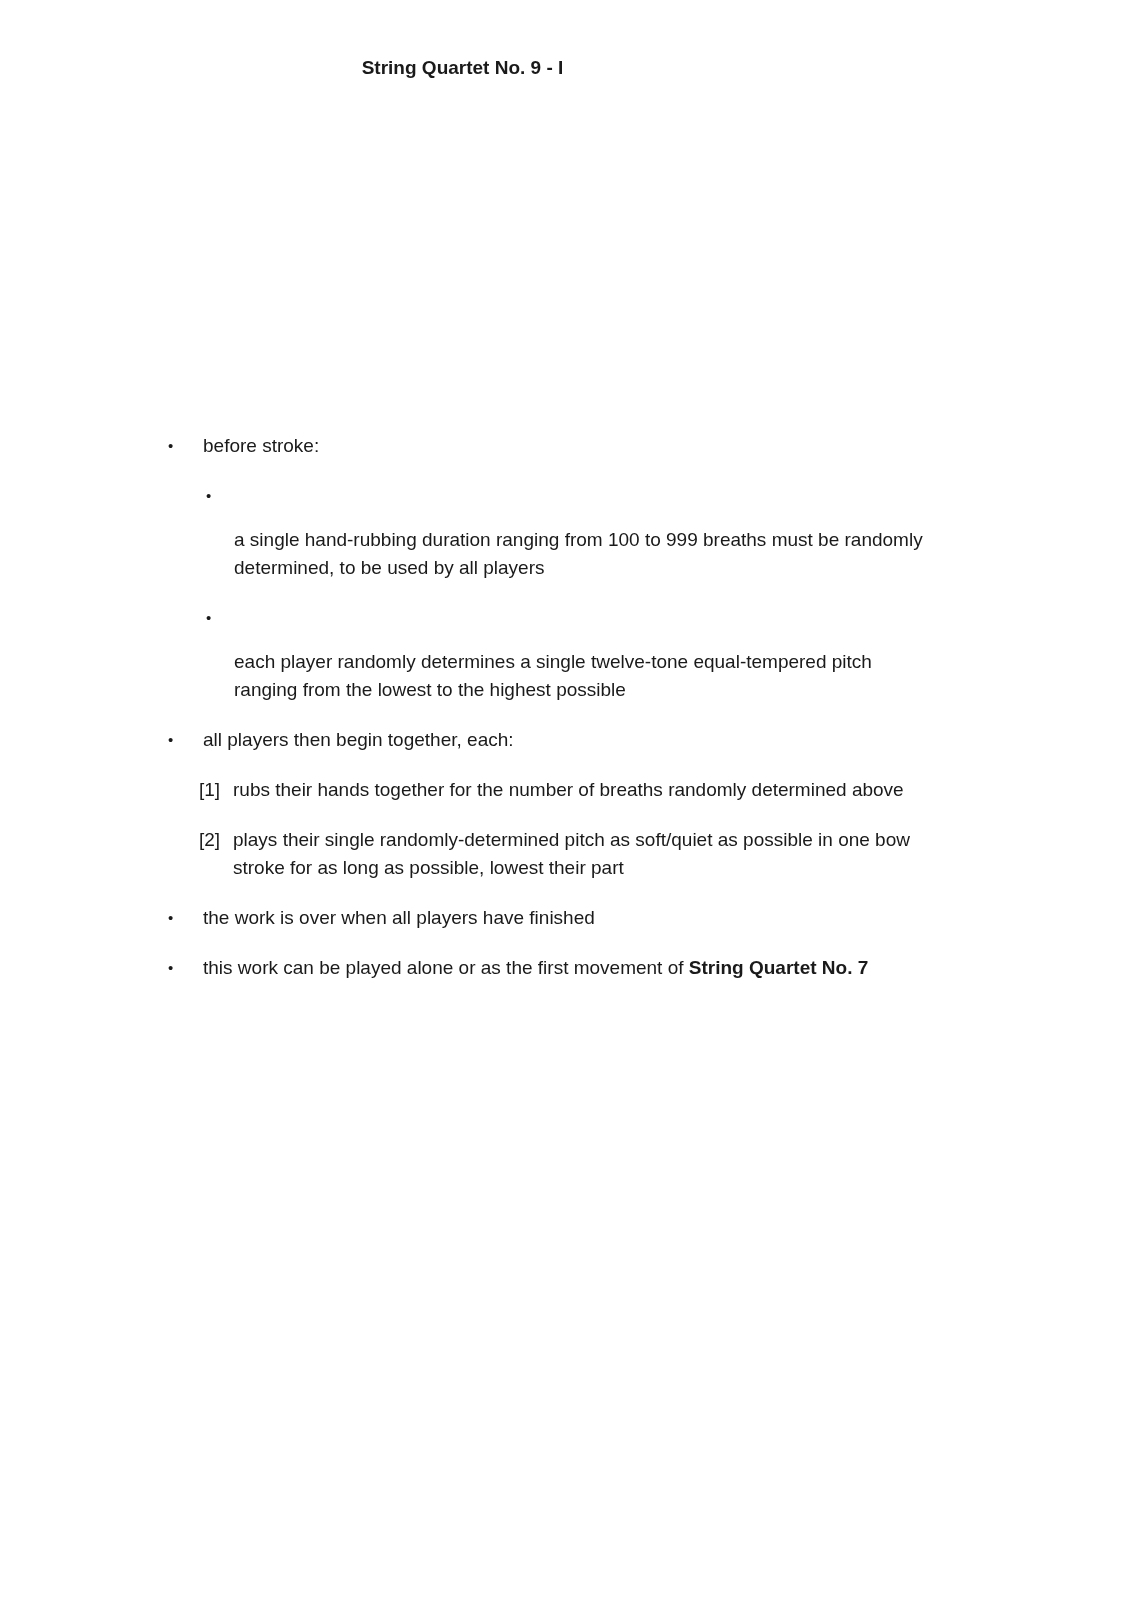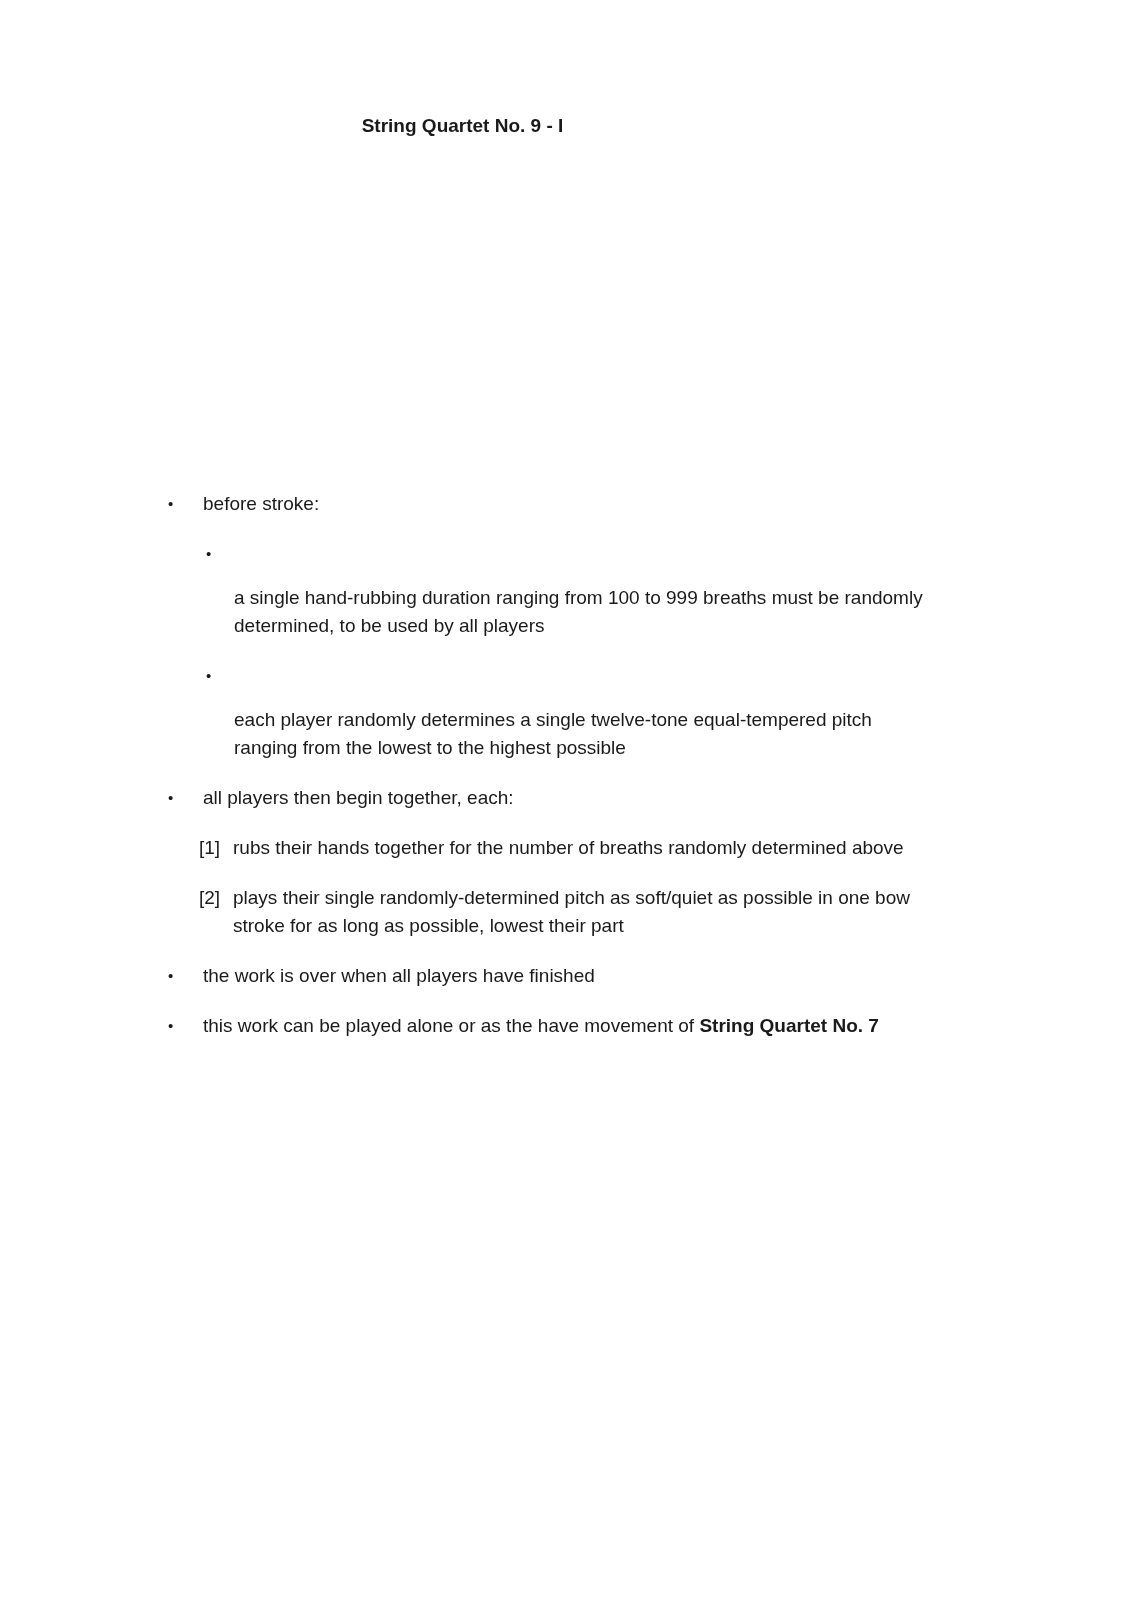--- a/index.html
+++ b/index.html
@@ -8,21 +8,21 @@
     width: 1131px;
     height: 1600px;
     overflow: hidden;
     font-family: "Liberation Sans", sans-serif;
     color: #1a1a1a;
   }
   .page {
     width: 925px;
     height: 1600px;
     background: #ffffff;
-    padding-top: 112px;
+    padding-top: 54px;
     position: relative;
   }
   .doc-title {
     text-align: center;
     font-size: 19px;
     font-weight: 700;
     line-height: 28px;
   }
   .doc-subtitle {
     text-align: center;
@@ -99,17 +99,17 @@
       <span class="text">plays their single randomly-determined pitch as soft/quiet as possible in one bow stroke for as long as possible, lowest their part</span>
     </div>
 
     <div class="item l1">
       <span class="marker">•</span>
       <span class="text">the work is over when all players have finished</span>
     </div>
 
     <div class="item l1">
       <span class="marker">•</span>
-      <span class="text"><span>this work can be played alone or as the have movement of </span><span class="bold">String Quartet No. 7</span></span>
+      <span class="text"><span>this work can be played alone or as the first movement of </span><span class="bold">String Quartet No. 7</span></span>
     </div>
 
   </div>
 </div>
 
 </body></html>

